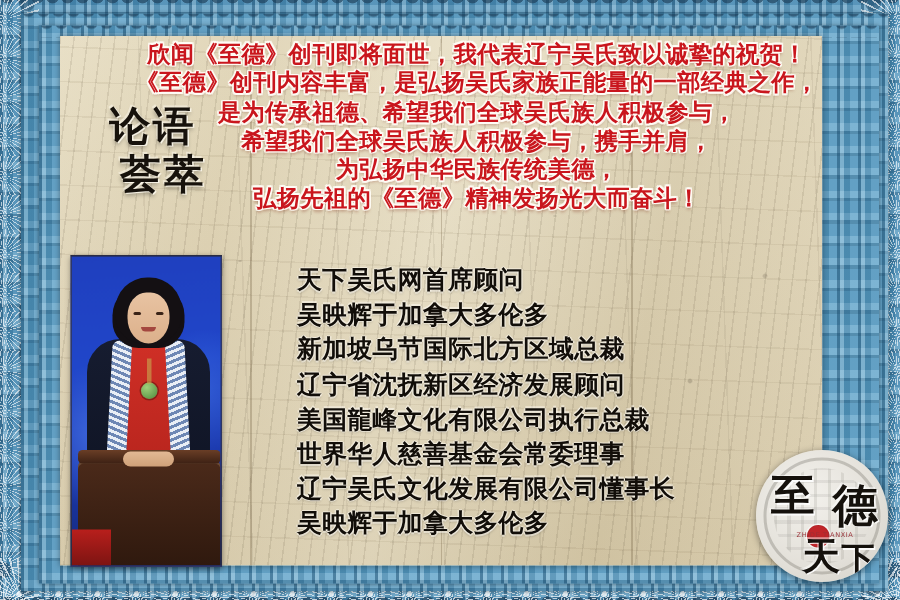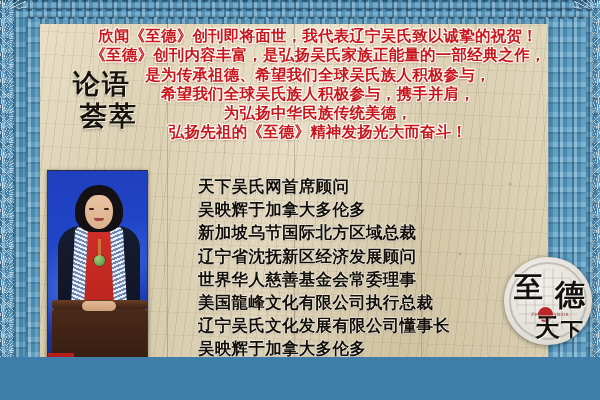--- a/index.html
+++ b/index.html
@@ -5,21 +5,21 @@
   * { box-sizing: border-box; margin: 0; padding: 0; }
   html, body {
     width: 600px; height: 400px;
     overflow: hidden;
     font-family: "Liberation Serif", "DejaVu Serif", serif;
     background: #3f7ea8;
   }
 
   #poster {
     position: relative;
-    width: 600px; height: 357px;
+    width: 600px; height: 400px;
     overflow: hidden;
     background: #eab308;
   }
 
   
   .frame {
     position: absolute;
     background: #5a9cc4;
     box-shadow: 0 0 3px rgba(0,0,0,.45);
   }
@@ -381,22 +381,22 @@
     <div class="podium"></div>
     <div class="hands"></div>
     <div class="carpet"></div>
   </div>
 
   <div id="credits">
     <span class="cl">天下吴氏网首席顾问</span>
     <span class="cl">吴映辉于加拿大多伦多</span>
     <span class="cl">新加坡乌节国际北方区域总裁</span>
     <span class="cl">辽宁省沈抚新区经济发展顾问</span>
+    <span class="cl">美国龍峰文化有限公司执行总裁</span>
     <span class="cl">世界华人慈善基金会常委理事</span>
-    <span class="cl">美国龍峰文化有限公司执行总裁</span>
     <span class="cl">辽宁吴氏文化发展有限公司懂事长</span>
     <span class="cl">吴映辉于加拿大多伦多</span>
   </div>
 
   <div id="seal">
     <div class="ring"></div>
     <div class="motif"></div>
     <div class="dot"></div>
     <div class="pinyin">ZHIDE TIANXIA</div>
     <div class="sc c1">至</div>

